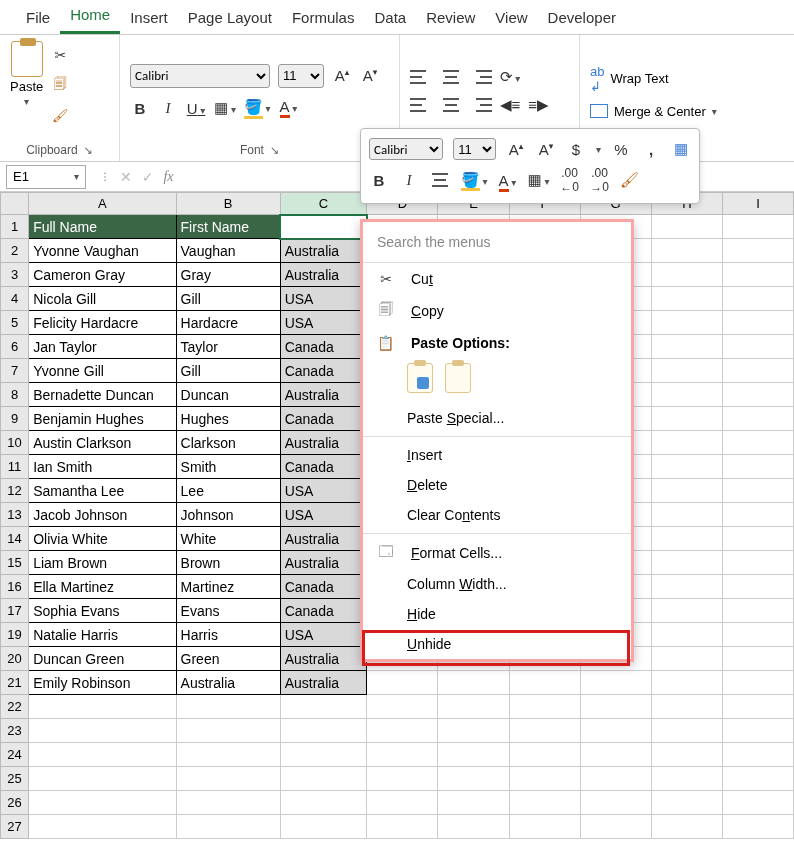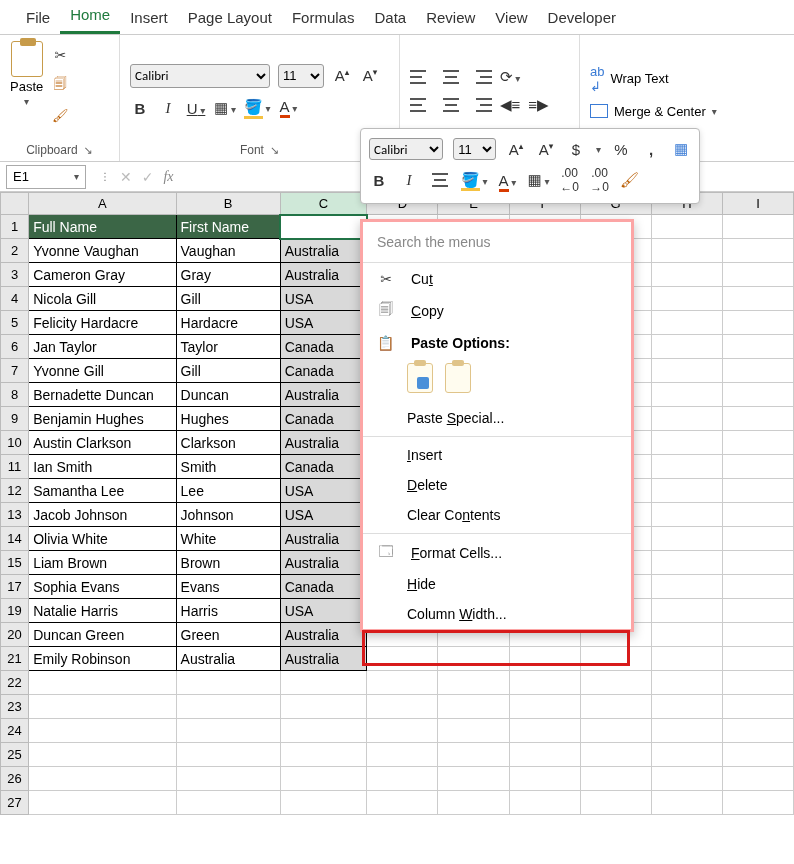--- a/index.html
+++ b/index.html
@@ -389,20 +389,32 @@
           <td class="cell data">Brown</td>
           <td class="cell data colC">Australia</td>
           <td class="cell"></td>
           <td class="cell"></td>
           <td class="cell"></td>
           <td class="cell"></td>
           <td class="cell"></td>
           <td class="cell"></td>
         </tr>
         <tr>
+          <th class="rowhead">16</th>
+          <td class="cell data">Ella Martinez</td>
+          <td class="cell data">Martinez</td>
+          <td class="cell data colC">Canada</td>
+          <td class="cell"></td>
+          <td class="cell"></td>
+          <td class="cell"></td>
+          <td class="cell"></td>
+          <td class="cell"></td>
+          <td class="cell"></td>
+        </tr>
+        <tr>
           <th class="rowhead">17</th>
           <td class="cell data">Sophia Evans</td>
           <td class="cell data">Evans</td>
           <td class="cell data colC">Canada</td>
           <td class="cell"></td>
           <td class="cell"></td>
           <td class="cell"></td>
           <td class="cell"></td>
           <td class="cell"></td>
           <td class="cell"></td>
@@ -575,20 +587,23 @@
   </div>
   <div class="cm-item cm-indent">
     <span class="cm-label"><span>Clear Co</span><span class="mnemonic">n</span><span>tents</span></span>
   </div>
   <div class="cm-sep"></div>
   <div class="cm-item">
     <span class="cm-icon">🗔</span>
     <span class="cm-label"><span class="mnemonic">F</span><span>ormat Cells...</span></span>
   </div>
   <div class="cm-item cm-indent">
+    <span class="cm-label"><span>Column </span><span class="mnemonic">W</span><span>idth...</span></span>
+  </div>
+  <div class="cm-item cm-indent">
     <span class="cm-label"><span class="mnemonic">H</span><span>ide</span></span>
   </div>
   <div class="cm-item cm-indent">
-    <span class="cm-label"><span>Column </span><span class="mnemonic">W</span><span>idth...</span></span>
+    <span class="cm-label"><span class="mnemonic">U</span><span>nhide</span></span>
   </div>
 </div>
 
 <div class="highlight"></div>
 
 </body></html>

